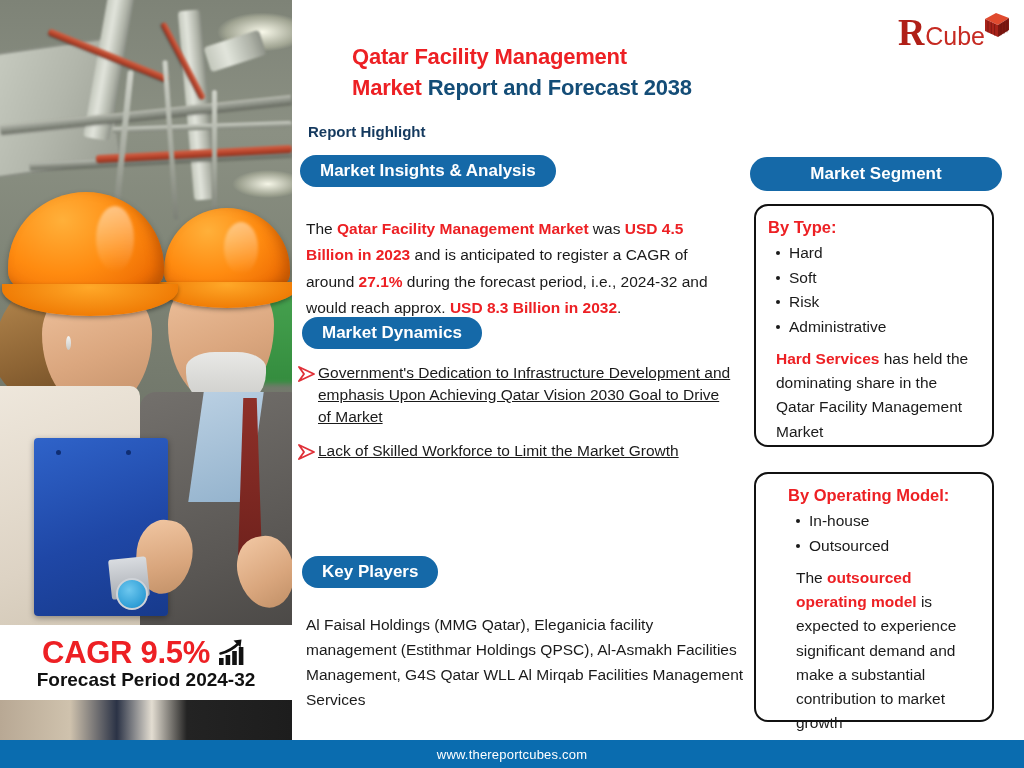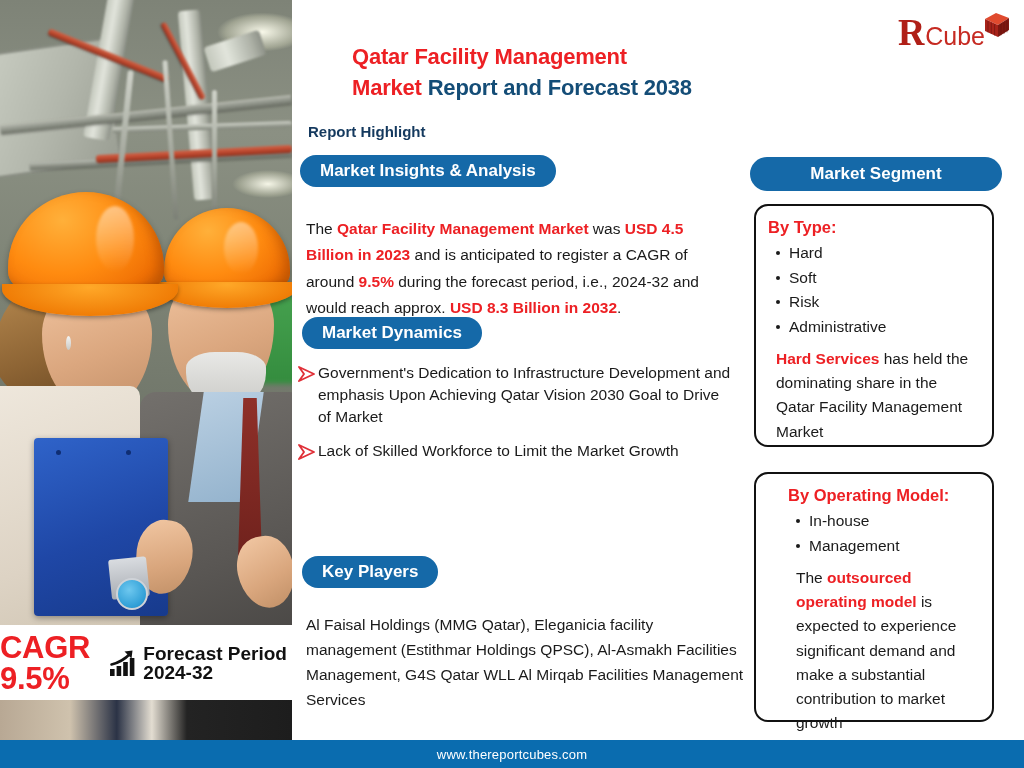--- a/index.html
+++ b/index.html
@@ -158,21 +158,21 @@
   }
   .blur-soft { filter: blur(1.2px); }
   .blur-more { filter: blur(2.6px); }
 
   
   .cagr-banner {
     position: absolute;
     left: 0; top: 625px;
     width: 292px; height: 75px;
     background: #ffffff;
-    display: flex; 
+    display: flex; flex-direction: column;
     align-items: center; justify-content: center;
     gap: 2px;
   }
   .cagr-row {
     display: flex; align-items: center; gap: 8px;
   }
   .cagr-main {
     color: #ED2024;
     font-size: 31px;
     font-weight: bold;
@@ -290,20 +290,21 @@
   }
   .dyn-arrow {
     flex: 0 0 auto;
     width: 22px; height: 20px;
     margin-top: 2px;
   }
   .dyn-text {
     font-size: 15.5px;
     line-height: 1.42;
     color: #1a1a1a;
+    text-decoration: underline;
   }
   .sec-players { position: absolute; left: 10px; top: 556px; }
   .players-body {
     position: absolute;
     left: 14px; top: 596px;
     width: 440px;
     font-size: 15.5px;
     line-height: 1.62;
     color: #1a1a1a;
   }
@@ -466,21 +467,21 @@
       <br>
       <span class="t-red">Market</span>
       <span class="t-blue">Report and Forecast 2038</span>
     </h1>
 
     <div class="report-highlight">Report Highlight</div>
 
     <div class="sec-insights">
       <span class="pill">Market Insights &amp; Analysis</span>
     </div>
-    <p class="insights-body"><span>The </span><b class="r-bold">Qatar Facility Management Market</b><span> was </span><b class="r-bold">USD 4.5 Billion in 2023</b><span> and is anticipated to register a CAGR of around </span><b class="r-bold">9.5%</b><span> during the forecast period, i.e., 2024-32 and would reach approx. </span><b class="r-bold">USD 8.3 Billion in 2032</b><span>.</span></p>
+    <p class="insights-body"><span>The </span><b class="r-bold">Qatar Facility Management Market</b><span> was </span><b class="r-bold">USD 4.5 Billion in 2023</b><span> and is anticipated to register a CAGR of around </span><b class="r-bold">27.1%</b><span> during the forecast period, i.e., 2024-32 and would reach approx. </span><b class="r-bold">USD 8.3 Billion in 2032</b><span>.</span></p>
 
     <div class="sec-dynamics">
       <span class="pill">Market Dynamics</span>
     </div>
     <div class="dyn-list">
       <div class="dyn-item">
         <span class="dyn-arrow">
           <svg width="22" height="20" viewBox="0 0 22 20" aria-hidden="true">
             <path d="M3 3 L18 10 L3 17 L8 10 Z" fill="none" stroke="#E03038" stroke-width="1.9" stroke-linejoin="round"></path>
           </svg>
@@ -515,21 +516,21 @@
           <li>Risk</li>
           <li>Administrative</li>
         </ul>
         <p class="seg-note"><b class="r-bold">Hard Services</b><span> has held the dominating share in the Qatar Facility Management Market</span></p>
       </div>
 
       <div class="seg-box box-model">
         <div class="seg-head">By Operating Model:</div>
         <ul class="seg-list">
           <li>In-house</li>
-          <li>Management</li>
+          <li>Outsourced</li>
         </ul>
         <p class="seg-note"><span>The </span><b class="r-bold">outsourced operating model</b><span> is expected to experience significant demand and make a substantial contribution to market growth</span></p>
       </div>
     </div>
   </div>
 
   <div class="footer">
     <span class="footer-text">www.thereportcubes.com</span>
   </div>
 

